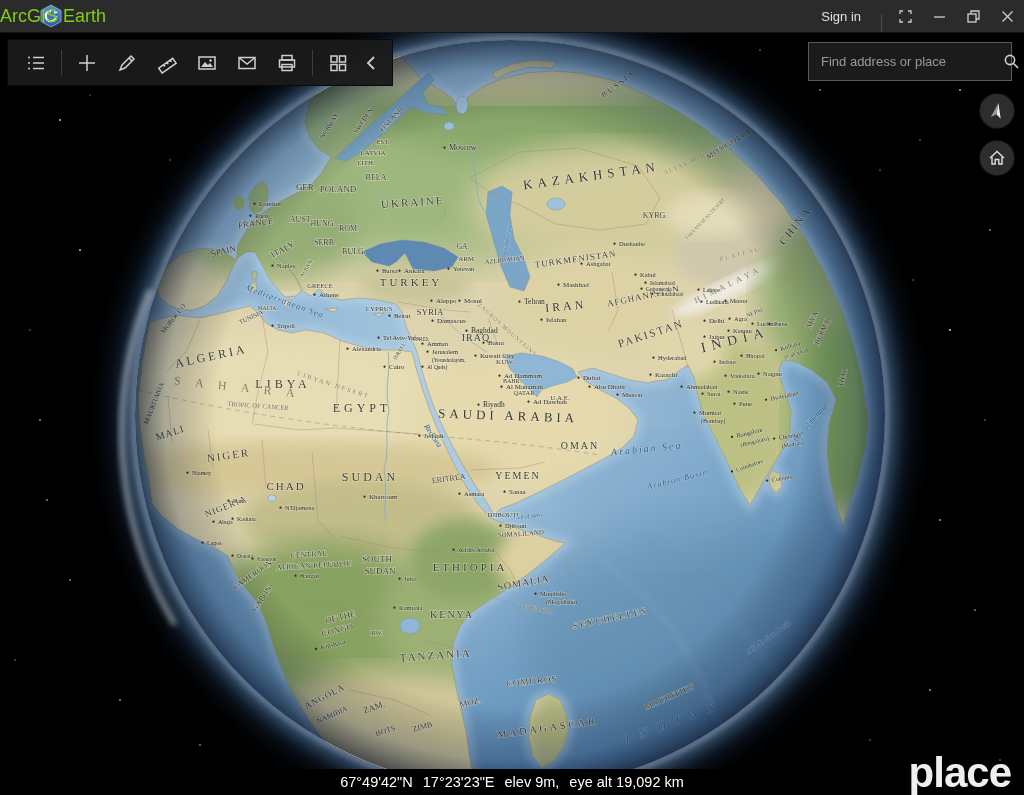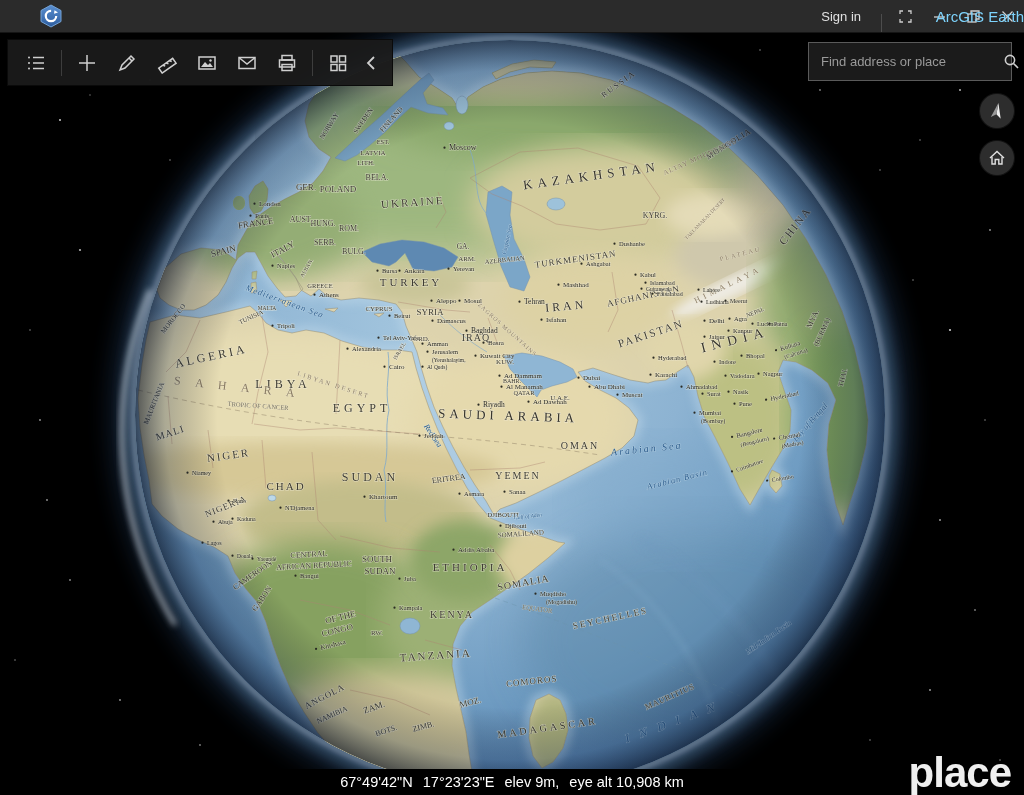--- a/index.html
+++ b/index.html
@@ -3,21 +3,21 @@
 <meta charset="utf-8">
 <style>
   html,body{margin:0;padding:0;background:#000;}
   body{width:1024px;height:795px;position:relative;overflow:hidden;
        font-family:"Liberation Sans",sans-serif;-webkit-font-smoothing:antialiased;}
   #globe-svg{position:absolute;left:0;top:0;z-index:0;}
   
   .titlebar{position:absolute;left:0;top:0;width:1024px;height:32px;background:#2b2b2b;
             display:flex;align-items:center;z-index:20;border-bottom:1px solid #151515;}
   .tb-logo{margin-left:40px;width:22px;height:24px;flex:0 0 auto;}
-  .tb-title{position:absolute;left:0;right:0;text-align:right;color:#7dd3fc;font-size:15px;pointer-events:none;}
+  .tb-title{position:absolute;left:0;right:0;text-align:left;color:#84cc16;font-size:18px;pointer-events:none;}
   .tb-right{margin-left:auto;display:flex;align-items:flex-end;height:100%;}
   .signin{color:#e0e0e0;font-size:13px;padding:0 14px;height:100%;display:flex;align-items:center;cursor:pointer;}
   .tb-sep{width:1px;height:18px;background:#4d4d4d;margin:0 6px;}
   .winbtn{width:34px;height:100%;display:flex;align-items:center;justify-content:center;cursor:pointer;}
   .winbtn svg{stroke:#cfcfcf;fill:none;stroke-width:1.3;}
   
   .toolbar{position:absolute;left:8px;top:40px;height:45px;background:rgba(26,26,26,.96);
            display:flex;align-items:center;padding:0 8px;z-index:10;box-shadow:0 0 0 1px #0a0a0a;}
   .tool{width:40px;height:36px;display:flex;align-items:center;justify-content:center;cursor:pointer;}
   .tool svg{stroke:#cfcfcf;fill:none;stroke-width:1.5;}
@@ -677,15 +677,15 @@
   <svg width="18" height="18" viewBox="0 0 18 18" fill="none" stroke="#e0e0e0" stroke-width="1.4">
     <polyline points="2,9 9,2.5 16,9"></polyline>
     <path d="M4,8 L4,15 L7.2,15 L7.2,10.5 L10.8,10.5 L10.8,15 L14,15 L14,8"></path>
   </svg>
 </div>
 
 <div class="statusbar">
   <span>67°49'42"N</span>
   <span>17°23'23"E</span>
   <span>elev 9m,</span>
-  <span>eye alt 10,908 km</span>
+  <span>eye alt 19,092 km</span>
 </div>
 <div class="esri">place</div>
 
 </body></html>

